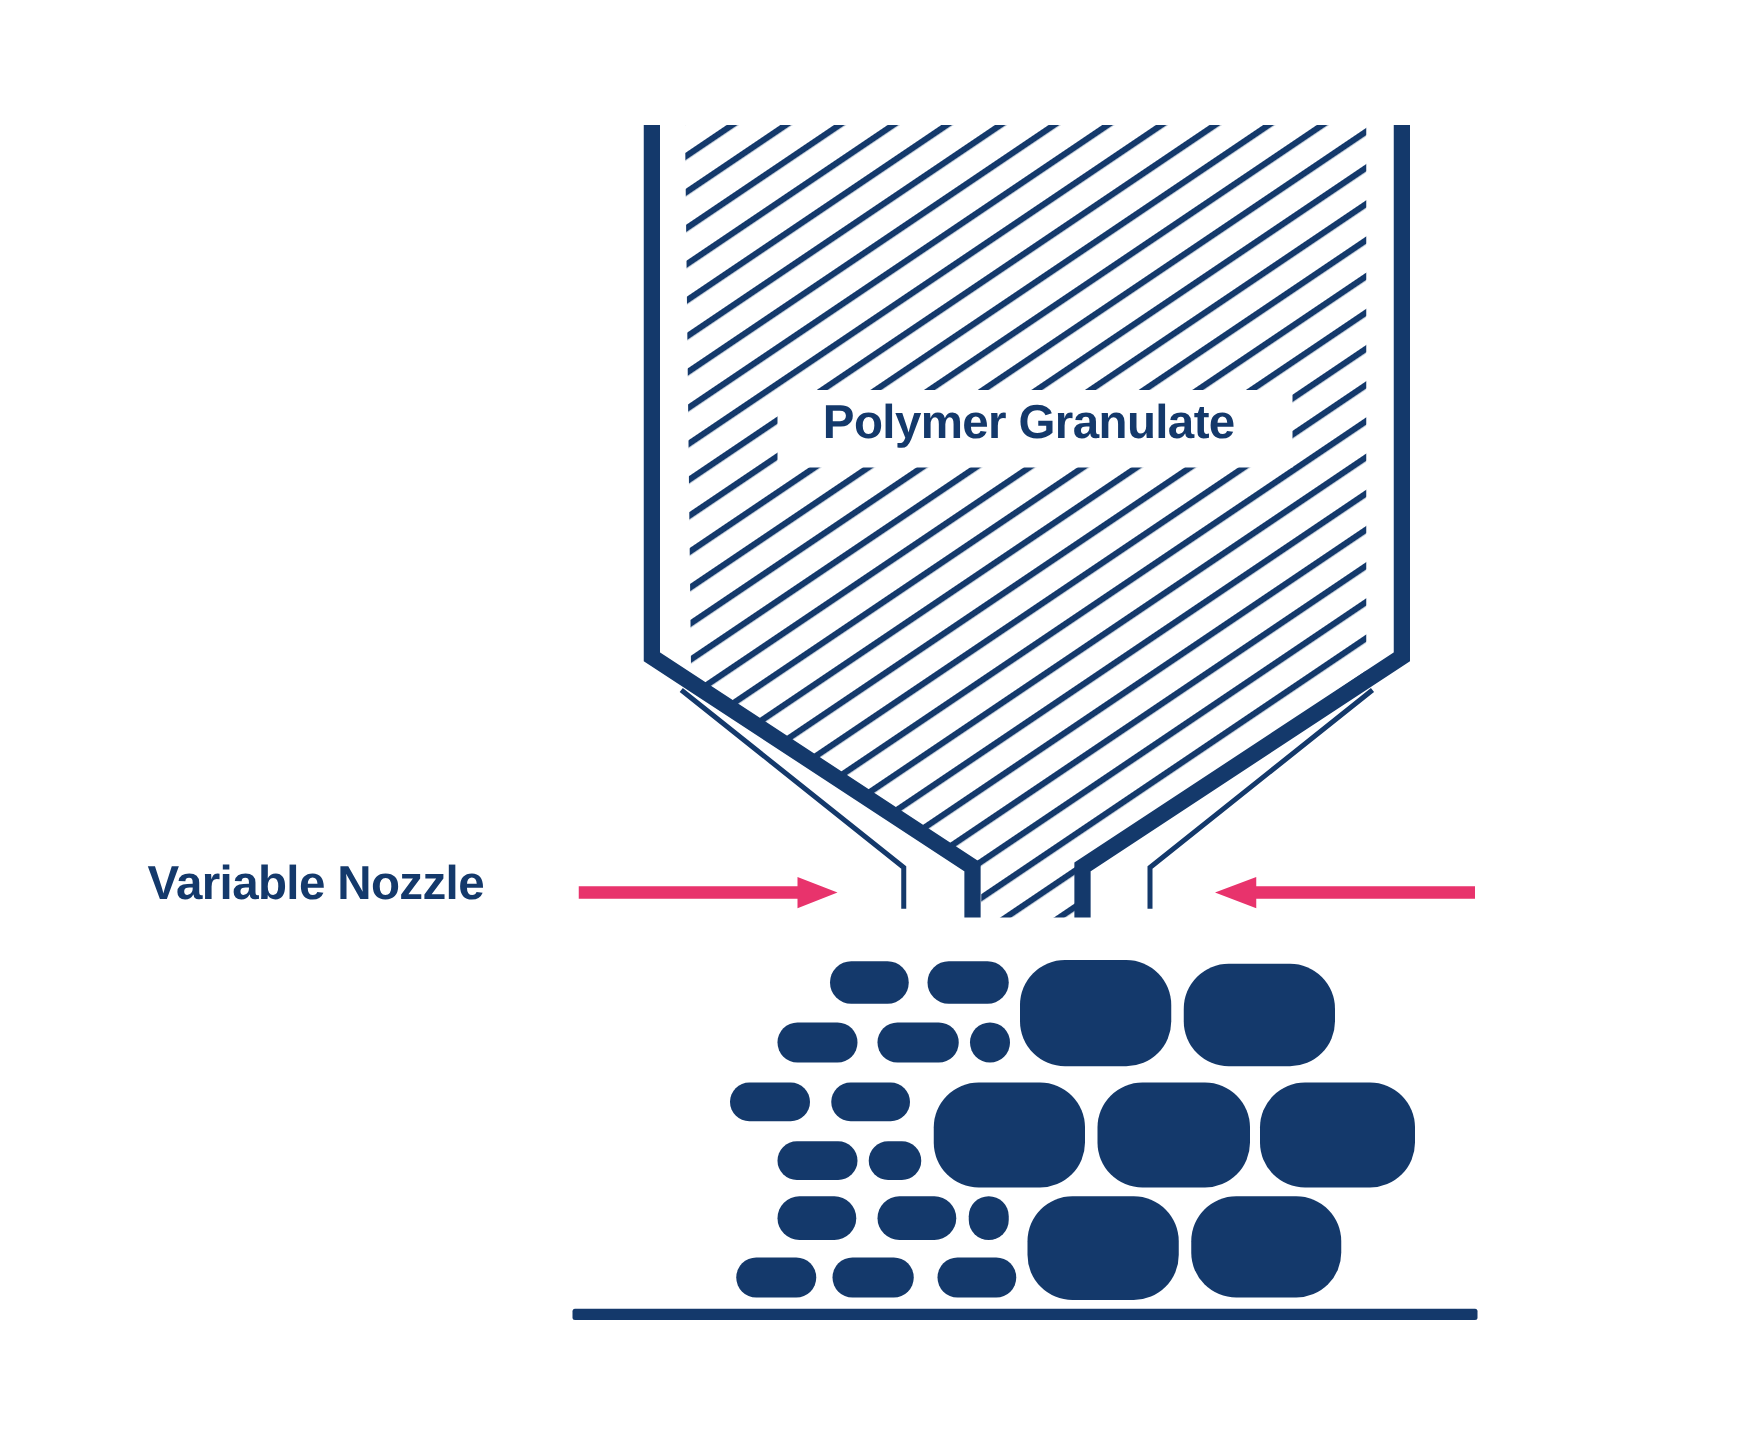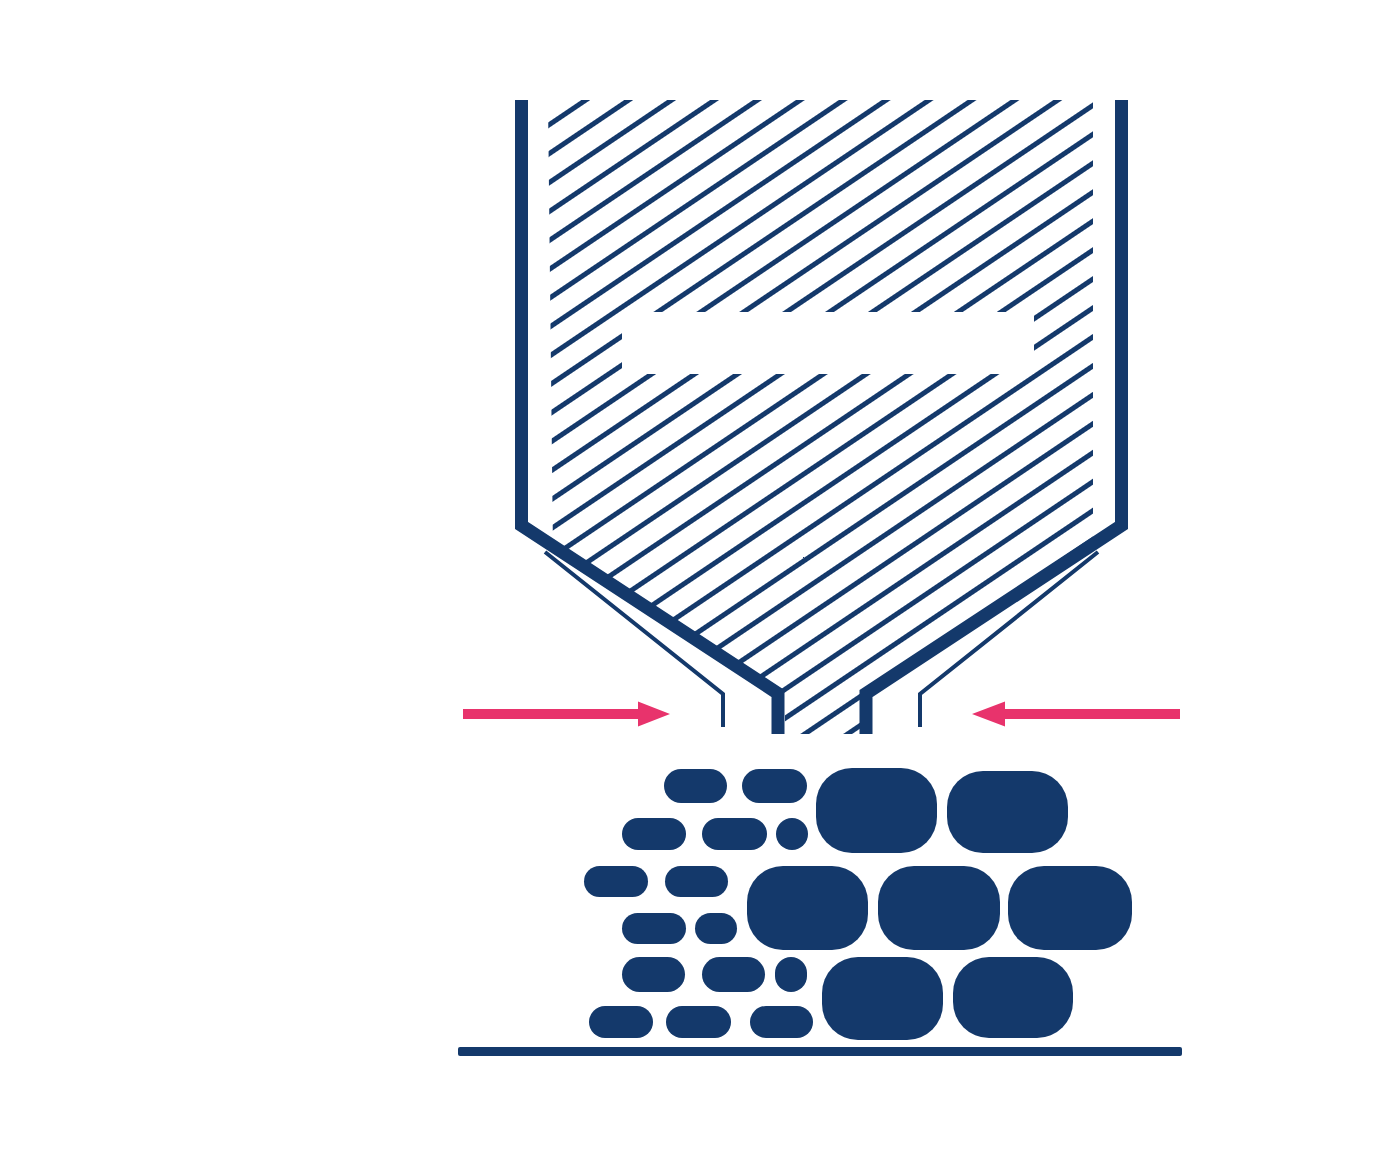--- a/index.html
+++ b/index.html
@@ -79,15 +79,17 @@
       <rect class="navy-fill" x="953" y="957" width="120" height="81" rx="36"></rect>
 
       <rect class="navy-fill" x="589" y="1006" width="64" height="32" rx="16"></rect>
       <rect class="navy-fill" x="666" y="1006" width="65" height="32" rx="16"></rect>
       <rect class="navy-fill" x="750" y="1006" width="63" height="32" rx="16"></rect>
     </g>
 
     <rect class="navy-fill" x="458" y="1047" width="724" height="9" rx="2"></rect>
   </svg>
 
+  <div class="label" style="left:598px; top:319px; width:450px; text-align:center;">Polymer Granulate</div>
 
+  <div class="label" style="left:118px; top:688px;">Variable Nozzle</div>
 
 </div>
 
 </body></html>

